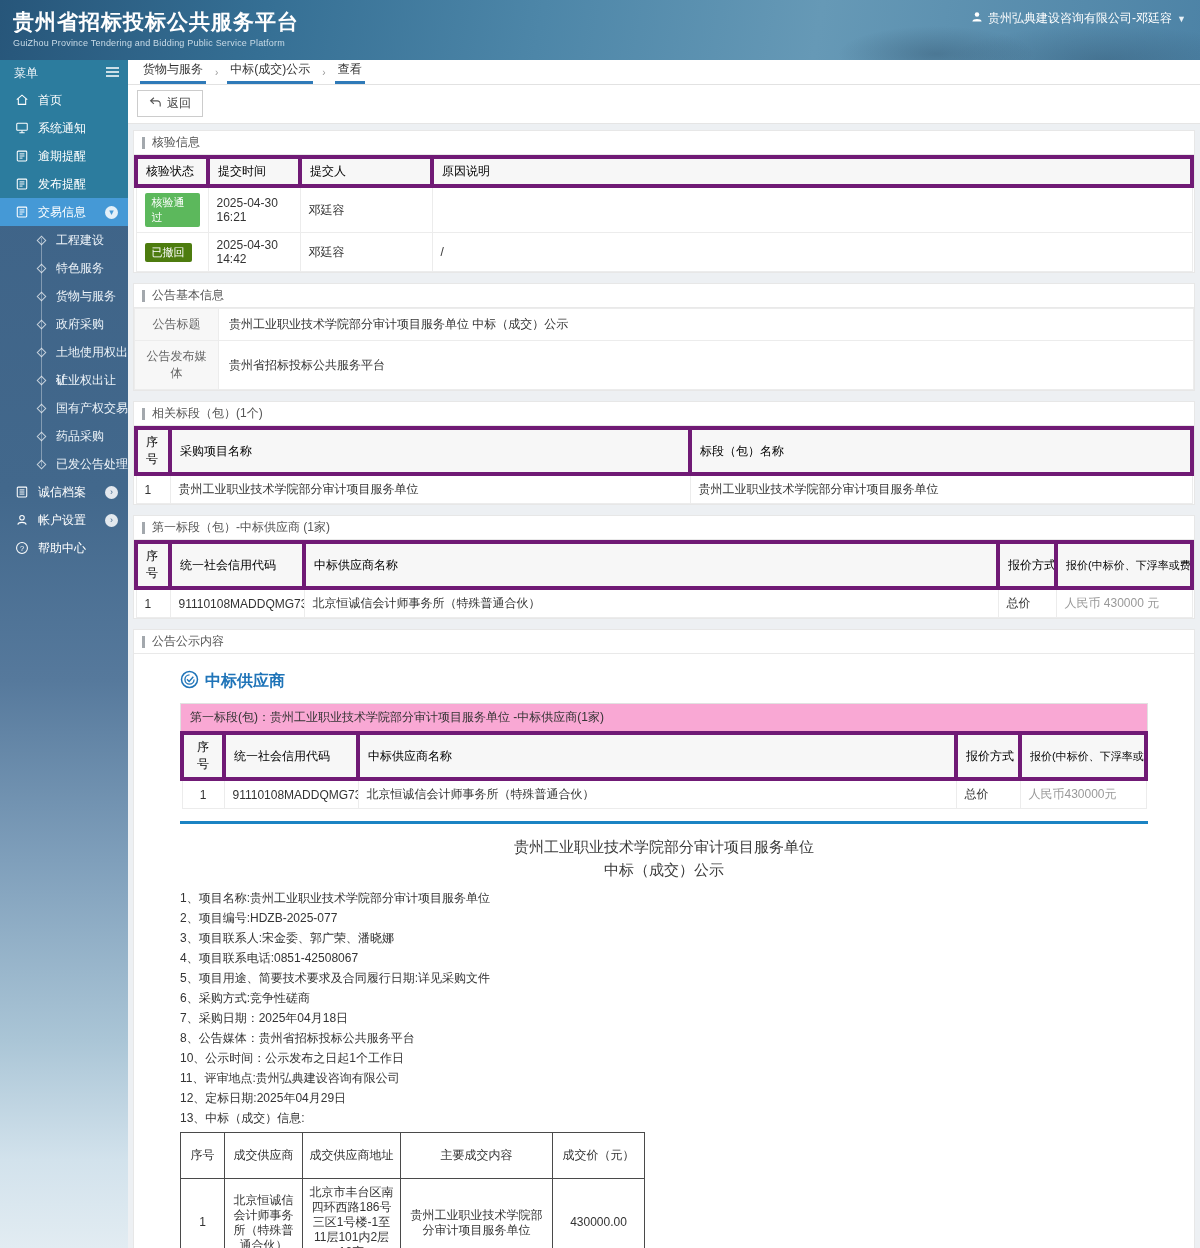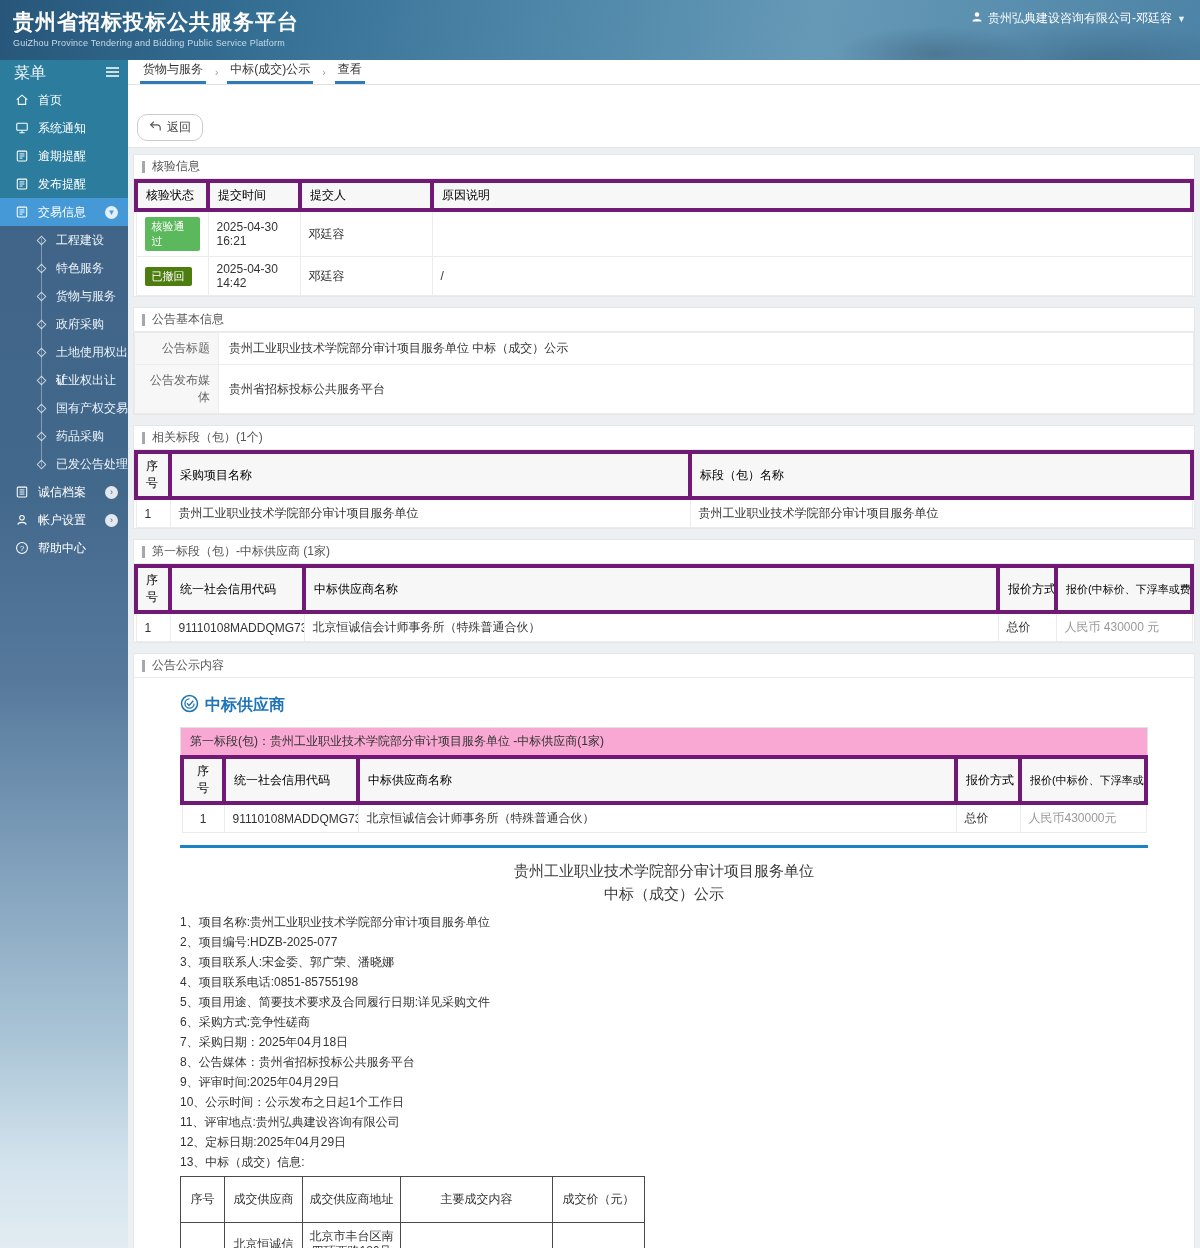--- a/index.html
+++ b/index.html
@@ -18,21 +18,21 @@
   .brand-sub { color:#c9dbe7; font-size:9px; margin-top:2px; letter-spacing:.2px; }
   .user-box { position:absolute; z-index:2; right:14px; top:10px; display:flex; align-items:center; gap:5px;
     color:#fff; font-size:12px; cursor:pointer; }
   .caret-down { font-size:9px; color:#e8f1f7; }
 
   
   .sidebar { position:absolute; top:60px; left:0; width:128px; height:1188px; color:#fff;
     background: linear-gradient(180deg,#2c7c9e 0px,#2c7c9e 138px,#3f6488 139px,#42688c 430px,
       #56799c 620px,#7f9fbb 800px,#aac5d6 980px,#d2e2ec 1100px,#e2ecf2 1188px); }
   .menu-head { height:26px; display:flex; align-items:center; justify-content:space-between;
-    padding:0 8px 0 14px; font-size:16px; color:#f0f6fa;text-align:right; }
+    padding:0 8px 0 14px; font-size:12px; color:#f0f6fa;text-align:right; }
   .side-item { height:28px; display:flex; align-items:center; gap:9px; padding-left:15px;
     font-size:12px; cursor:pointer; }
   .side-item .icn { display:flex; width:14px; justify-content:center; }
   .side-item.active { background:#4599d6; }
   .circ { margin-left:auto; margin-right:10px; width:13px; height:13px; border-radius:50%;
     background:rgba(255,255,255,.85); color:#4599d6; font-size:9px; line-height:13px; text-align:center; }
   .circ.slate { background:rgba(255,255,255,.85); color:#42688c; }
   .submenu { position:relative; }
   .submenu::before { content:""; position:absolute; left:41px; top:12px; bottom:12px; width:1px;
     background:rgba(255,255,255,.35); }
@@ -42,41 +42,41 @@
     border:1px solid rgba(255,255,255,.7); transform:rotate(45deg); }
 
   
   .main { position:absolute; top:60px; left:128px; width:1072px; height:1188px; background:#edf0f3; overflow:hidden; }
   .breadcrumbs { height:25px; background:#fff; border-bottom:1px solid #e2e2e2; display:flex;
     align-items:flex-end; gap:9px; padding-left:12px; font-size:12px; color:#333; }
   .crumb { padding:3px 3px 3px; border-bottom:3px solid #2f7ab8; cursor:pointer; }
   .crumb-sep { padding-bottom:6px; color:#999; font-size:10px; }
   .toolbar { background:#fff; border-bottom:1px solid #e5e5e5; padding:5px 0 6px 9px; }
   .btn-back { display:inline-flex; align-items:center; gap:5px; font-size:12px; color:#444;
-    background:#fff; border:1px solid #ccc; border-radius:10px; padding:4px 11px; cursor:pointer;margin-top:24px; }
+    background:#fff; border:1px solid #ccc; border-radius:0; padding:4px 11px; cursor:pointer; }
 
   .content { padding:6px 5px 0; }
   .block { background:#fff; border:1px solid #e7e7e7; margin-bottom:10px; }
   .block-head { height:24px; display:flex; align-items:center; gap:7px; padding-left:8px;
     font-size:12px; color:#555; border-bottom:1px solid #e9e9e9; }
   .block-head::before { content:""; width:3px; height:12px; background:#a3a8ad; }
 
   table.grid { width:100%; border-collapse:collapse; font-size:12px; color:#333; table-layout:fixed; }
   .grid th { background:#f7f7f7; font-weight:normal; text-align:left; padding:4px 8px;
     border:4px solid #701a75; color:#000000; }
   .grid td { padding:5px 8px; border:1px solid #ececec; background:#fff; }
   .grid .muted { color:#999; }
   .nowrap { white-space:nowrap; overflow:hidden; }
 
   .badge { display:inline-block; padding:2px 7px; border-radius:2px; color:#fff; font-size:11px; }
   .badge.green { background:#5cb85c; }
   .badge.gray  { background:#4d7c0f; }
 
   table.kv { width:100%; border-collapse:collapse; font-size:12px; }
-  .kv th { width:84px; background:#f7f7f7; font-weight:normal; color:#666; text-align:right;
+  .kv th { width:84px; background:#f7f7f7; font-weight:normal; color:#666; 
     padding:7px 8px; border:1px solid #ececec;font-family:Liberation Serif, serif; }
   .kv td { padding:7px 10px; border:1px solid #ececec; color:#333; }
 
   
   .announce-body { padding:8px 46px 26px; }
   .supplier-head { display:flex; align-items:center; gap:6px; color:#1f74b8; font-size:16px;
     font-weight:bold; margin:8px 0 10px; }
   .section-bar { background:#f9a8d4; border:1px solid #e1e1e1; border-bottom:none; font-size:12px;
     color:#333; padding:5px 9px; }
   .blue-divider { height:3px; background:#1b83c3; margin-top:12px; }
@@ -376,26 +376,25 @@
 
         <div class="doc-title">
           <div>贵州工业职业技术学院部分审计项目服务单位</div>
           <div>中标（成交）公示</div>
         </div>
 
         <div class="paras">
           <p>1、项目名称:贵州工业职业技术学院部分审计项目服务单位</p>
           <p>2、项目编号:HDZB-2025-077</p>
           <p>3、项目联系人:宋金委、郭广荣、潘晓娜</p>
-          <p>4、项目联系电话:0851-85755198</p>
+          <p>4、项目联系电话:0851-42508067</p>
           <p>5、项目用途、简要技术要求及合同履行日期:详见采购文件</p>
           <p>6、采购方式:竞争性磋商</p>
           <p>7、采购日期：2025年04月18日</p>
           <p>8、公告媒体：贵州省招标投标公共服务平台</p>
-          <p>9、评审时间:2025年04月29日</p>
           <p>10、公示时间：公示发布之日起1个工作日</p>
           <p>11、评审地点:贵州弘典建设咨询有限公司</p>
           <p>12、定标日期:2025年04月29日</p>
           <p>13、中标（成交）信息:</p>
         </div>
 
         <table class="deal">
           <colgroup>
               <col style="width:44px">
               <col style="width:78px">

